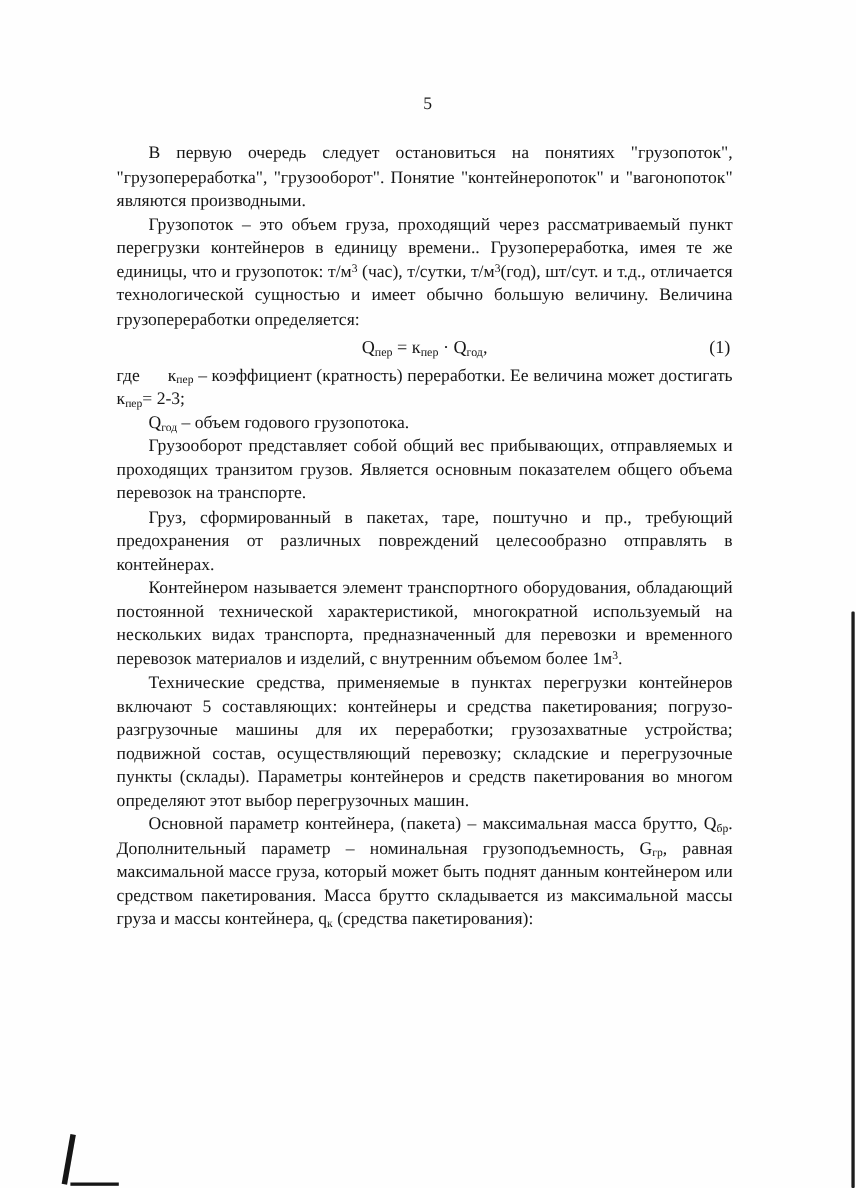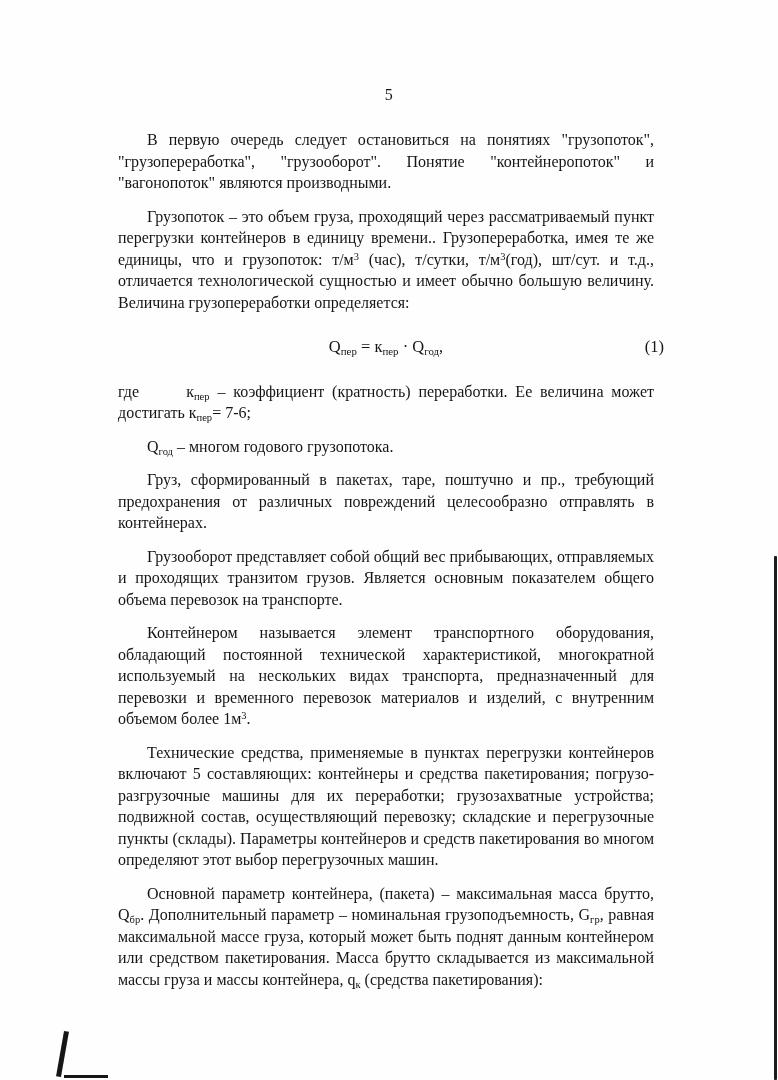--- a/index.html
+++ b/index.html
@@ -26,34 +26,34 @@
     font-size: 16px;
     letter-spacing: 0.5px;
   }
   .page-body {
     margin: 25px 112px 0 106px;
     font-size: 16px;
     line-height: 21.5px;
     text-align: justify;
   }
   p.para {
-    margin: 12px;
+    margin: 0;
   }
   p.para.indent {
     text-indent: 29px;
   }
   sub, sup {
     font-size: 0.66em;
     line-height: 0;
   }
   sub { vertical-align: -0.25em; }
   sup { vertical-align: 0.45em; }
   .equation {
     position: relative;
-    margin: 23px 0;
+    margin: 4px 0;
     text-align: center;
     font-size: 16.5px;
   }
   .eq-number {
     position: absolute;
     right: 2px;
     top: 0;
   }
   
   .artifact-right-edge {
@@ -85,24 +85,24 @@
 </style>
 </head>
 <body>
 
 <div class="page">
   <div class="page-number">5</div>
   <div class="page-body">
       <p class="para indent"><span>В первую очередь следует остановиться на понятиях "грузопоток", "грузопереработка", "грузооборот". Понятие "контейнеропоток" и "вагонопоток" являются производными.</span></p>
       <p class="para indent"><span>Грузопоток – это объем груза, проходящий через рассматриваемый пункт перегрузки контейнеров в единицу времени.. Грузопереработка, имея те же единицы, что и грузопоток: т/м</span><sup>3</sup><span> (час), т/сутки, т/м</span><sup>3</sup><span>(год), шт/сут. и т.д., отличается технологической сущностью и имеет обычно большую величину. Величина грузопереработки определяется:</span></p>
       <div class="equation"><span><span>Q</span><sub>пер</sub><span> = к</span><sub>пер</sub><span> · Q</span><sub>год</sub><span>,</span></span><span class="eq-number">(1)</span></div>
-      <p class="para"><span>где&nbsp;&nbsp;&nbsp;&nbsp;&nbsp;&nbsp;к</span><sub>пер</sub><span> – коэффициент (кратность) переработки. Ее величина может достигать к</span><sub>пер</sub><span>= 7-6;</span></p>
-      <p class="para indent"><span>Q</span><sub>год</sub><span> – многом годового грузопотока.</span></p>
+      <p class="para"><span>где&nbsp;&nbsp;&nbsp;&nbsp;&nbsp;&nbsp;к</span><sub>пер</sub><span> – коэффициент (кратность) переработки. Ее величина может достигать к</span><sub>пер</sub><span>= 2-3;</span></p>
+      <p class="para indent"><span>Q</span><sub>год</sub><span> – объем годового грузопотока.</span></p>
+      <p class="para indent"><span>Грузооборот представляет собой общий вес прибывающих, отправляемых и проходящих транзитом грузов. Является основным показателем общего объема перевозок на транспорте.</span></p>
       <p class="para indent"><span>Груз, сформированный в пакетах, таре, поштучно и пр., требующий предохранения от различных повреждений целесообразно отправлять в контейнерах.</span></p>
-      <p class="para indent"><span>Грузооборот представляет собой общий вес прибывающих, отправляемых и проходящих транзитом грузов. Является основным показателем общего объема перевозок на транспорте.</span></p>
       <p class="para indent"><span>Контейнером называется элемент транспортного оборудования, обладающий постоянной технической характеристикой, многократной используемый на нескольких видах транспорта, предназначенный для перевозки и временного перевозок материалов и изделий, с внутренним объемом более 1м</span><sup>3</sup><span>.</span></p>
       <p class="para indent"><span>Технические средства, применяемые в пунктах перегрузки контейнеров включают 5 составляющих: контейнеры и средства пакетирования; погрузо-разгрузочные машины для их переработки; грузозахватные устройства; подвижной состав, осуществляющий перевозку; складские и перегрузочные пункты (склады). Параметры контейнеров и средств пакетирования во многом определяют этот выбор перегрузочных машин.</span></p>
       <p class="para indent"><span>Основной параметр контейнера, (пакета) – максимальная масса брутто, Q</span><sub>бр</sub><span>. Дополнительный параметр – номинальная грузоподъемность, G</span><sub>гр</sub><span>, равная максимальной массе груза, который может быть поднят данным контейнером или средством пакетирования. Масса брутто складывается из максимальной массы груза и массы контейнера, q</span><sub>к</sub><span> (средства пакетирования):</span></p>
     </div>
   <div class="artifact-right-edge"></div>
   <div class="artifact-bottom-left-stroke"></div>
   <div class="artifact-bottom-left-line"></div>
 </div>
 
 </body></html>

